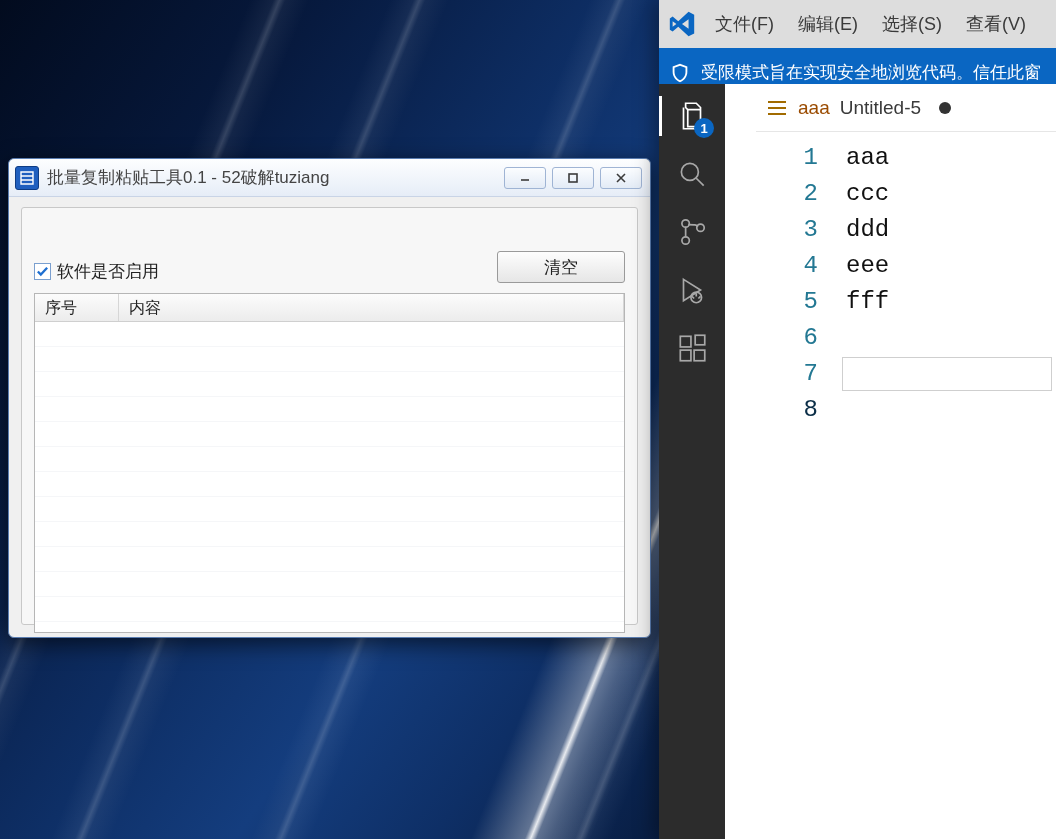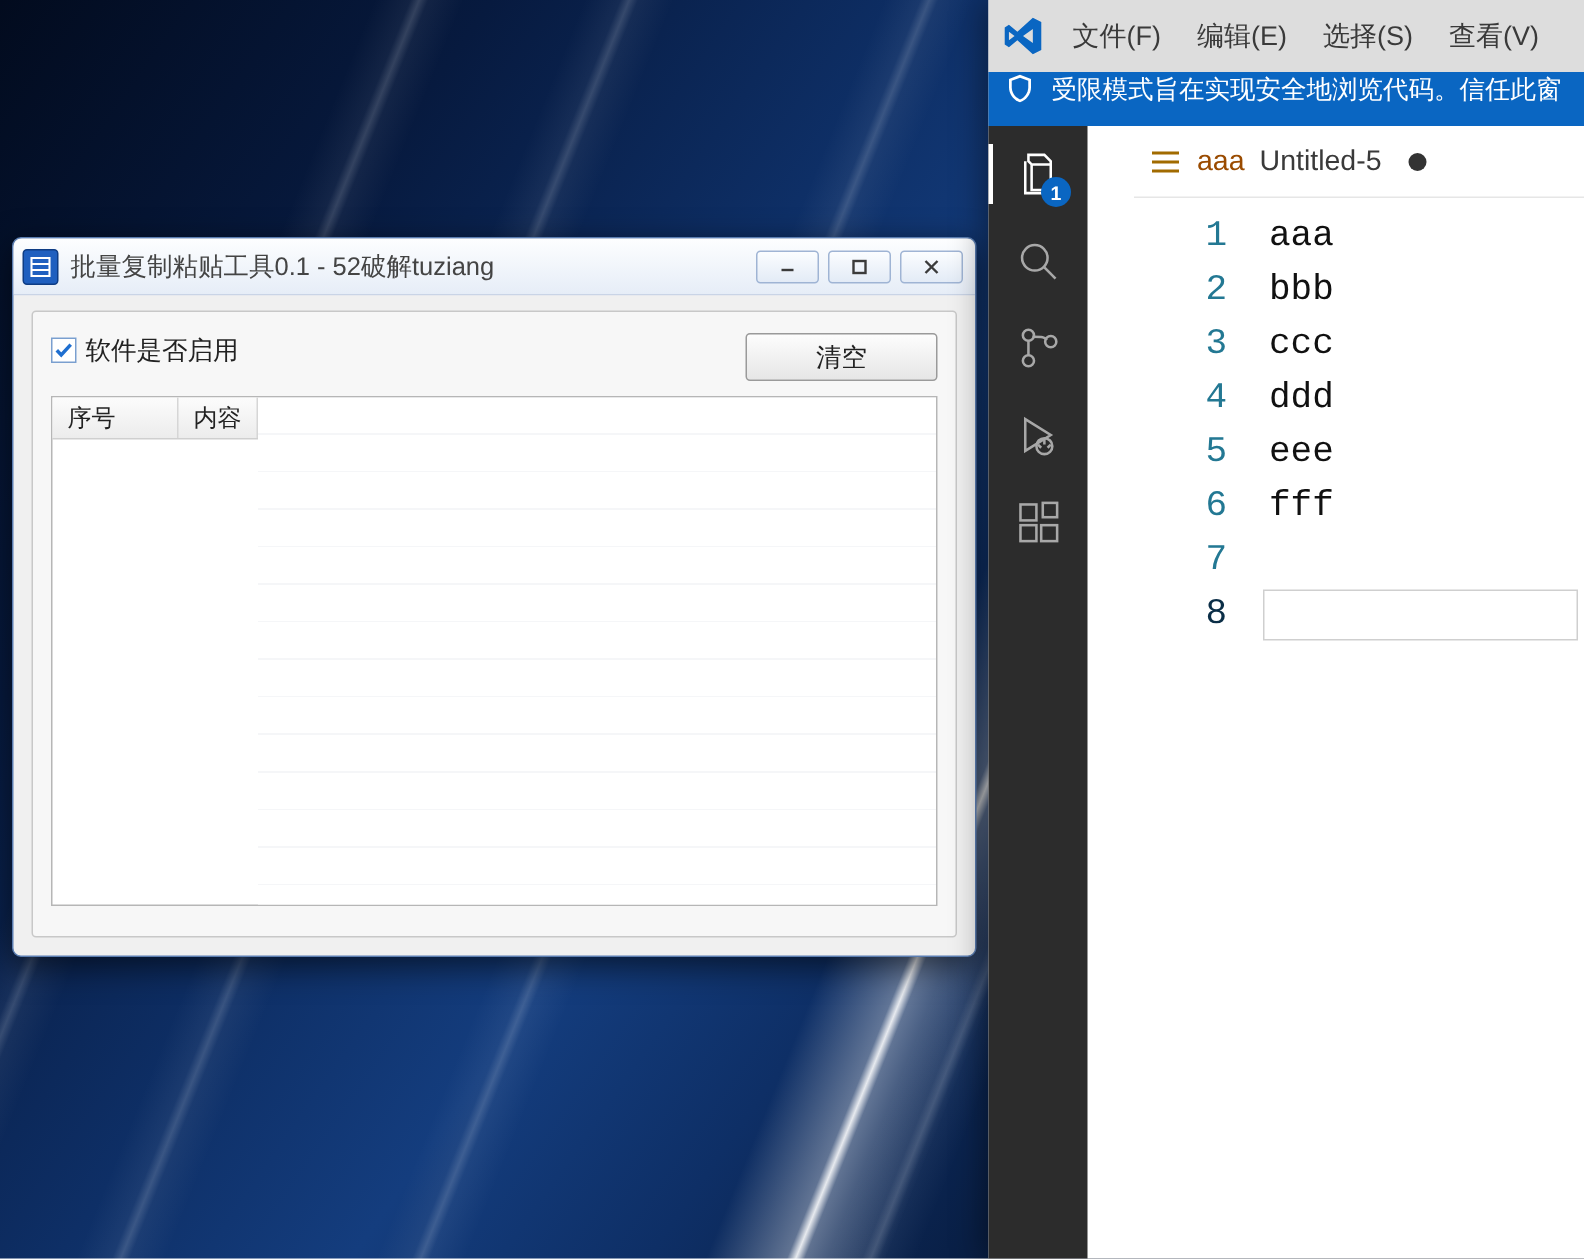--- a/index.html
+++ b/index.html
@@ -40,53 +40,53 @@
   .win-title { font-size:17px; color:#444; font-weight:500; flex:1; }
   .win-controls { display:flex; gap:6px; padding-right:8px;}
   .win-btn { width:42px; height:22px; border:1px solid #9fb4d4; border-radius:3px; background:linear-gradient(#fbfdff,#e3ebf6); display:flex; align-items:center; justify-content:center;}
   .win-btn svg { width:14px; height:12px; stroke:#3b3b3b; stroke-width:1.6; fill:none; }
   .win-body { position:absolute; top:38px; left:0; right:0; bottom:0; padding:10px 12px 12px 12px;}
   .group {
     position:relative; height:100%;
     border:1px solid #c8c8c8; border-radius:3px; background:#f7f7f7;
     padding:14px 12px 12px 12px;
   }
-  .topline { display:flex; align-items:flex-start; justify-content:space-between; margin-bottom:10px;}
+  .topline { display:flex; align-items:flex-end; justify-content:space-between; margin-bottom:10px;margin-top:29px;}
   .chk { display:flex; align-items:center; gap:6px; font-size:17px; color:#222;}
   .chk-box { width:17px; height:17px; border:1px solid #7a9fcf; background:#fff; display:flex; align-items:center; justify-content:center;}
   .chk-box svg { width:13px; height:13px; stroke:#1f6fd0; stroke-width:2.5; fill:none;}
   .btn-clear {
     width:128px; height:32px; border:1px solid #9a9a9a; border-radius:3px;
     background:linear-gradient(#fdfdfd,#e6e6e6);
     font-size:17px; color:#222; display:flex; align-items:center; justify-content:center; cursor:pointer;
   }
   .table {
     border:1px solid #b6b6b6; background:#fff; height:calc(100% - 50px);
-    display:flex; flex-direction:row;
+    display:flex; flex-direction:column;
   }
   .thead { display:flex; height:28px; background:linear-gradient(#fcfcfc,#ececec); border-bottom:1px solid #cfcfcf;}
   .th { border-right:1px solid #d6d6d6; padding:4px 10px; font-size:16px; color:#222;}
   .th.c1{width:84px;} .th.c2{flex:1;} .th.c3{width:140px;}
   .tbody { flex:1; background:repeating-linear-gradient(#ffffff 0, #ffffff 24px, #f5f6f8 24px, #f5f6f8 25px);}
 
   
   .vscode {
     position:absolute; left:659px; top:0; right:0; bottom:0;
     background:#ffffff;
     display:flex; flex-direction:column;
     box-shadow:-4px 0 20px rgba(0,0,0,.4);
   }
   .vsc-titlebar {
     height:48px; background:#dddddd; display:flex; align-items:center;
     padding:15px 4px; gap:4px;
   }
   .vsc-logo { width:38px; height:38px; display:flex; align-items:center; justify-content:center;}
   .menu-item { padding:6px 10px; font-size:18px; color:#3a3a3a; border-radius:3px;}
   .vsc-banner {
-    height:36px; background:#0a66c2; color:#fff; display:flex; align-items:flex-start; gap:10px; padding:0 10px; font-size:17px;
+    height:36px; background:#0a66c2; color:#fff; display:flex; align-items:flex-end; gap:10px; padding:0 10px; font-size:17px;
   }
   .vsc-banner .shield { width:22px; height:22px;}
   .vsc-main { flex:1; display:flex; min-height:0;}
   .activitybar { width:66px; background:#2c2c2c; display:flex; flex-direction:column; align-items:center; padding-top:14px; gap:22px;}
   .act-item { width:36px; height:36px; position:relative; display:flex; align-items:center; justify-content:center;}
   .act-item svg { width:34px; height:34px; stroke:#a8a8a8; fill:none; stroke-width:1.6;}
   .act-item.active::before { content:""; position:absolute; left:-15px; top:-2px; bottom:-2px; width:3px; background:#fff;}
   .act-item.active svg { stroke:#ffffff;}
   .badge { position:absolute; right:-4px; bottom:-4px; width:20px; height:20px; border-radius:10px; background:#0a66c2; color:#fff; font-size:13px; font-weight:600; display:flex; align-items:center; justify-content:center;}
   .editor { flex:1; display:flex; flex-direction:column;padding-left:31px;}
@@ -240,21 +240,20 @@
               <div>2</div>
               <div>3</div>
               <div>4</div>
               <div>5</div>
               <div>6</div>
               <div>7</div>
               <div class="cur">8</div>
             </div>
           <div class="lines" id="lines">
               <div>aaa</div>
-              <div>bbb</div>
               <div>ccc</div>
               <div>ddd</div>
               <div>eee</div>
               <div>fff</div>
               <div>&nbsp;</div>
               <div>
                 <div class="cursor-line"></div>
               </div>
             </div>
         </div>

